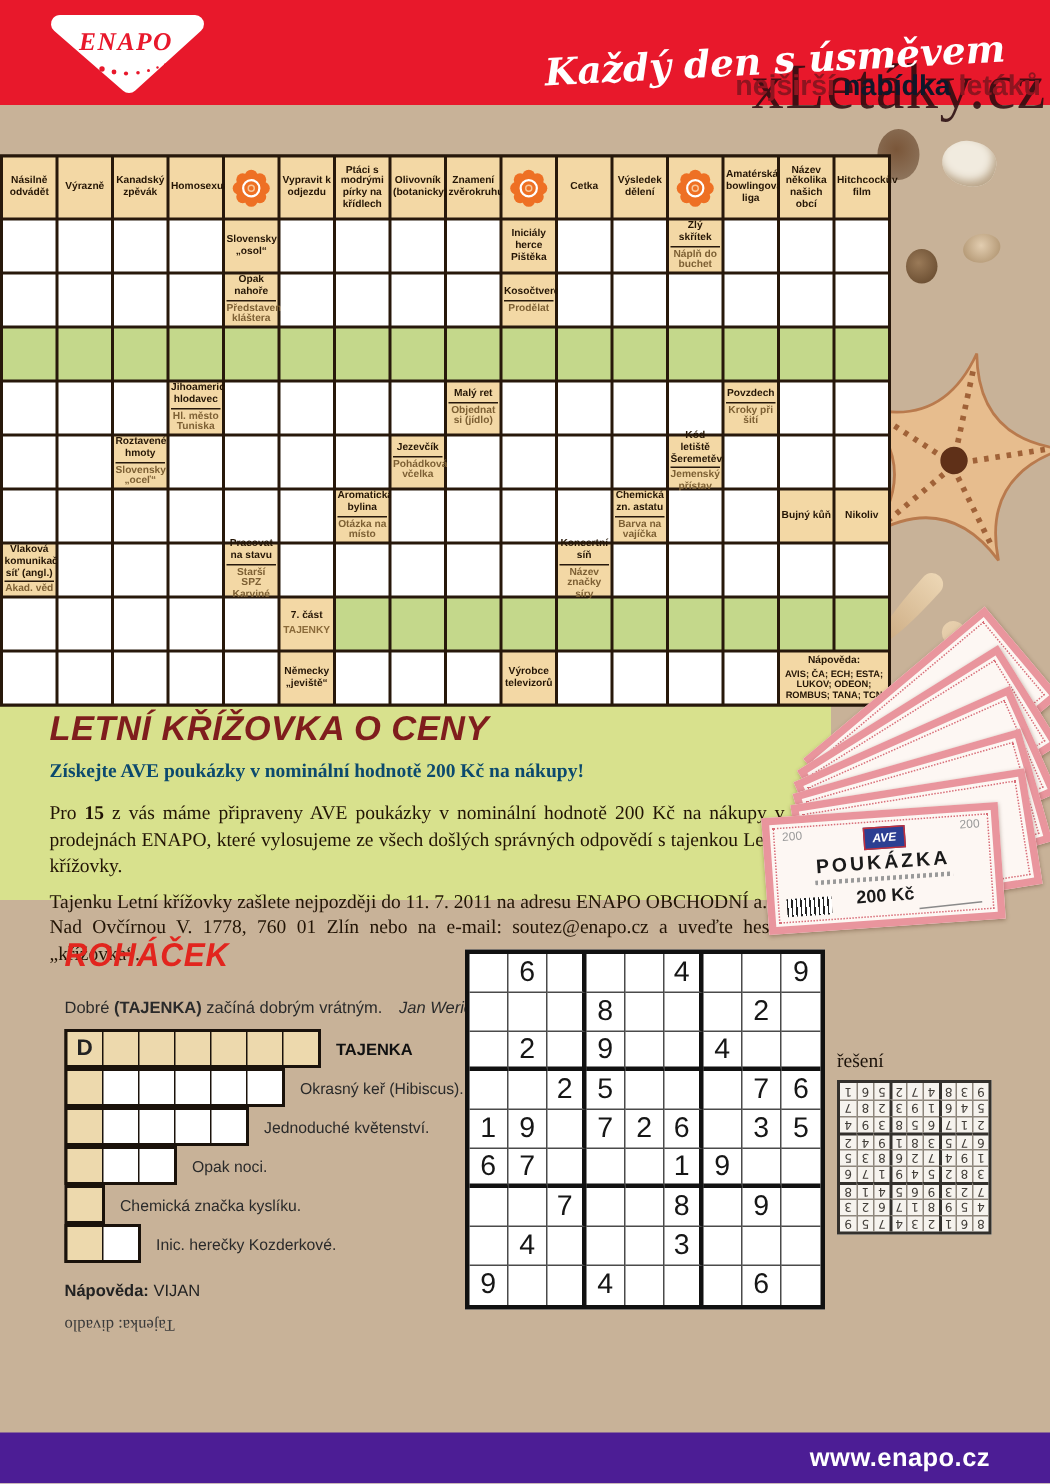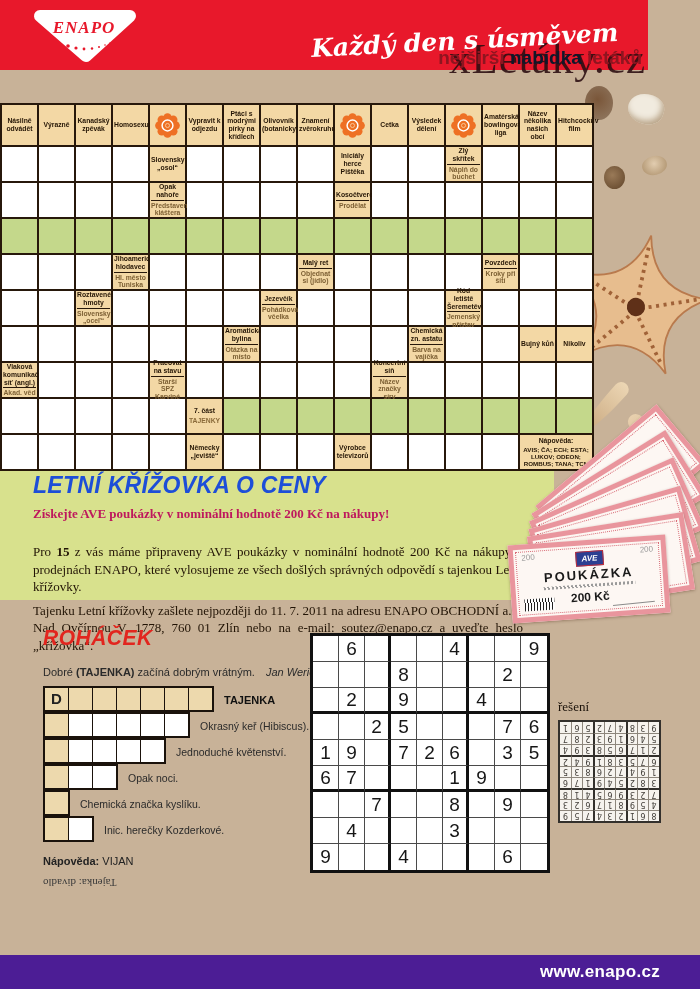--- a/index.html
+++ b/index.html
@@ -1,18 +1,18 @@
 <!DOCTYPE html>
 <html><head>
 <meta charset="utf-8">
 <style>
   html,body{margin:0;padding:0;}
   #page{position:relative;width:700px;height:989px;overflow:hidden;background:#c8b298;font-family:"Liberation Sans",sans-serif;}
   
-  #topbar{position:absolute;left:0;top:0;width:648px;height:70px;background:#e8182b;z-index:5;}
+  #topbar{position:absolute;left:0;top:0;width:700px;height:70px;background:#e8182b;z-index:5;}
   #logo{position:absolute;left:28px;top:6px;width:118px;height:60px;}
   #logo svg{position:absolute;left:0;top:0;}
   #logo .brand{position:absolute;left:0;top:12px;width:112px;text-align:center;color:#e8182b;font-weight:bold;font-style:italic;font-size:17px;letter-spacing:1px;font-family:"Liberation Serif",serif;}
   #wm-main{position:absolute;right:2px;top:2px;font-family:"Liberation Serif",serif;font-size:43px;color:#2a0d10;opacity:.88;letter-spacing:1px;z-index:6;margin-top:32px;}
   #slogan{position:absolute;right:30px;top:26px;font-family:"DejaVu Serif",serif;font-style:italic;font-weight:bold;font-size:25px;color:#fff;transform:rotate(-3deg);z-index:8;white-space:nowrap;}
   #wm-sub{position:absolute;right:6px;top:47px;font-size:19px;font-weight:bold;z-index:7;white-space:nowrap;}
   #wm-sub .dk{color:#8e1520;} #wm-sub .bk{color:#0f172a;}
   
   .deco{position:absolute;z-index:1;}
   
@@ -21,22 +21,22 @@
   .cell.green{background:#c4d88b;}
   .cell.clue{background:#f3d8a5;display:flex;flex-direction:column;justify-content:center;text-align:center;font-size:6.8px;line-height:1.14;font-weight:bold;color:#241505;padding:1px 1px;}
   .cell.clue .cb{border-top:1.4px solid #27180b;margin-top:1px;padding-top:1px;color:#7d6034;}
   .cell.clue .cb.nd{border-top:none;color:#8a6a3a;}
   .cell.flower{background:#f3d8a5;display:flex;align-items:center;justify-content:center;}
   .cell.hintc{grid-column:span 2;}
   .cell.hintc .ca{font-size:6.8px;}
   .cell.hintc .cb{border-top:none;color:#241505;font-size:6.2px;margin-top:0;}
   
   #promo{position:absolute;left:0;top:458px;width:554px;height:142px;background:#d8e18d;border-radius:0 8px 8px 0;z-index:2;box-sizing:border-box;padding:14px 14px 0 33px;}
-  #promo h1{margin:0 0 7px 0;font-size:23px;font-style:italic;font-weight:bold;color:#1d4ed8;letter-spacing:.3px;}
-  #promo .lead{font-family:"Liberation Serif",serif;font-weight:bold;font-size:13px;color:#be185d;margin-bottom:21px;}
+  #promo h1{margin:0 0 7px 0;font-size:23px;font-style:italic;font-weight:bold;color:#7f1d1d;letter-spacing:.3px;}
+  #promo .lead{font-family:"Liberation Serif",serif;font-weight:bold;font-size:13px;color:#0c4a6e;margin-bottom:11px;}
   #promo p{font-family:"Liberation Serif",serif;font-size:13px;color:#221405;margin:0 0 6px 0;line-height:1.35;width:490px;text-align:justify;}
   
   #vouchers{position:absolute;left:505px;top:448px;width:195px;height:180px;z-index:4;}
   .voucher{position:absolute;width:158px;height:78px;background:#fdf7f3;border:5px solid #e9959d;box-shadow:0 1px 3px rgba(60,30,10,.35);box-sizing:border-box;}
   .voucher .inner{position:absolute;inset:2px;border:1px dotted #d86d78;}
   .voucher.front{z-index:9;display:block;}
   .v-corner{position:absolute;top:4px;font-size:8px;color:#9a9a9a;}
   .v-brand{position:absolute;left:62px;top:6px;width:26px;height:13px;background:#2c3f92;color:#fff;font-size:8px;font-weight:bold;font-style:italic;text-align:center;line-height:13px;border:1px solid #c4303a;}
   .v-label{position:absolute;left:0;top:22px;width:100%;text-align:center;font-weight:bold;font-size:13px;letter-spacing:2px;color:#1a1a1a;}
   .v-micro{position:absolute;left:28px;top:39px;width:92px;height:3px;background:repeating-linear-gradient(90deg,#9a9a9a 0 2px,transparent 2px 4px);}

